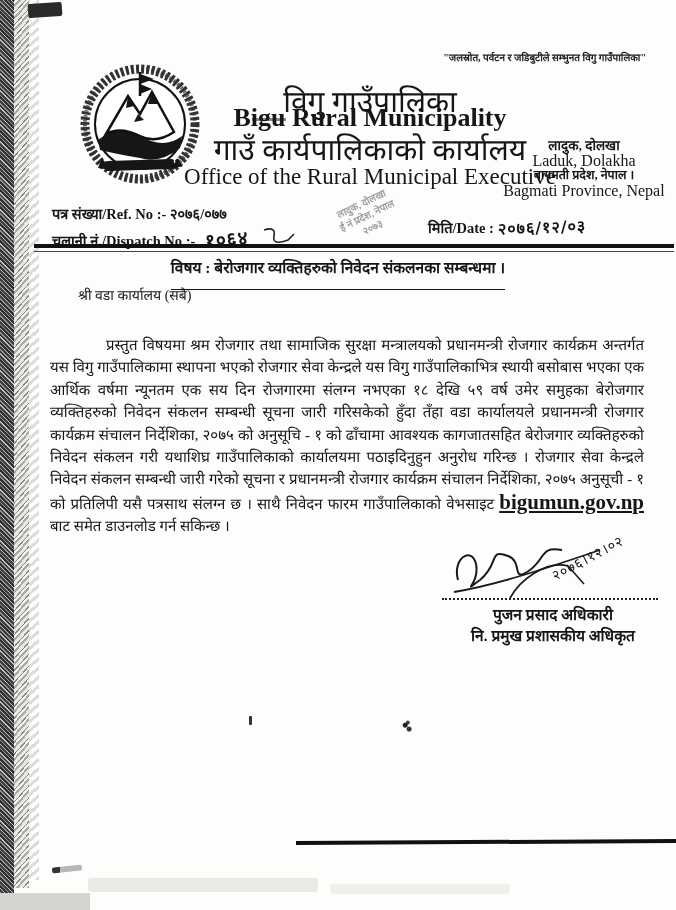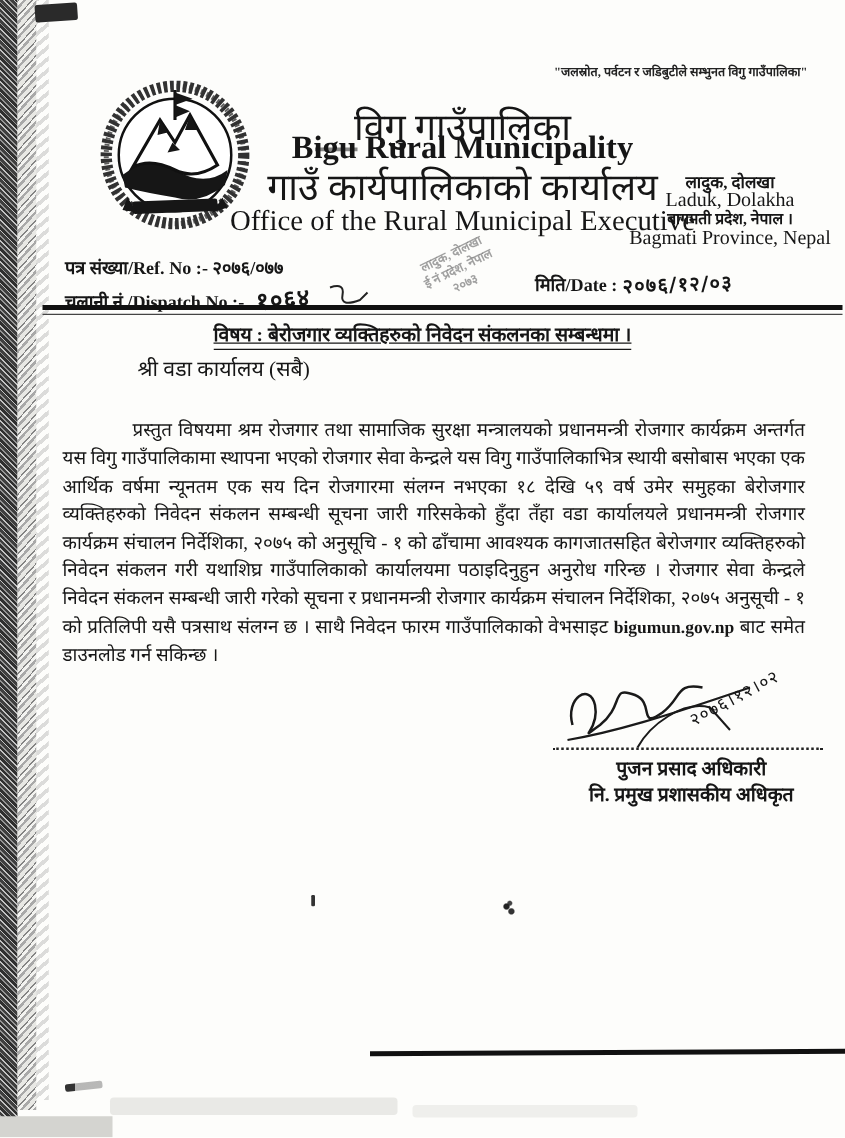--- a/index.html
+++ b/index.html
@@ -26,25 +26,25 @@
   .hdr-en2{top:164px;left:120px;width:500px;font-size:23px;font-weight:normal;text-align:center;}
   .addr{top:138px;left:496px;width:176px;text-align:center;line-height:15px;}
   .addr .l1{font-size:13.5px;font-weight:bold;}
   .addr .l2{font-size:16px;font-weight:normal;}
   .meta-label{font-size:14.5px;font-weight:bold;}
   .stamp{top:196px;left:302px;width:130px;color:rgba(110,110,110,.65);font-size:10px;
     text-align:center;transform:rotate(-26deg);line-height:13px;font-weight:bold;}
   .rule-thick{top:244px;left:34px;width:640px;height:4px;background:#111;}
   .rule-thin{top:251px;left:34px;width:640px;height:1px;background:#444;}
   .subject{top:256px;left:88px;width:500px;font-size:15.5px;font-weight:bold;text-align:center;}
-  .subject span{border-bottom:1.5px solid #161616;padding-bottom:2px;text-decoration:underline;}
-  .addressee{font-size:17px;line-height:24px;margin-left:32px;}
+  .subject span{border-bottom:1.5px solid #161616;padding-bottom:13px;}
+  .addressee{font-size:14px;line-height:24px;}
   .bodytext{top:334px;left:50px;width:594px;font-size:15px;line-height:22.4px;
     text-align:justify;text-indent:56px;}
-  .bodytext b{font-size:14px;}
+  .bodytext b{font-size:21px;text-decoration:underline;}
   .sig-wrap{top:540px;left:430px;width:246px;text-align:center;}
   .sig-scribble{position:absolute;left:20px;top:0px;}
   .sig-handdate{position:absolute;left:118px;top:8px;transform:rotate(-28deg);
     font-size:14px;letter-spacing:1px;}
   .sig-dots{position:absolute;left:12px;top:58px;width:216px;border-bottom:2.5px dotted #222;}
   .sig-name{position:absolute;left:0;top:63px;width:246px;font-size:15.5px;font-weight:bold;}
   .sig-title{position:absolute;left:0;top:84px;width:246px;font-size:15.5px;font-weight:bold;}
   .smudge1{top:716px;left:249px;width:3px;height:9px;background:#333;border-radius:1px;}
   .smudge2{top:720px;left:400px;width:13px;height:13px;
     background:radial-gradient(circle at 40% 40%,#222 0 2px,transparent 3px),

